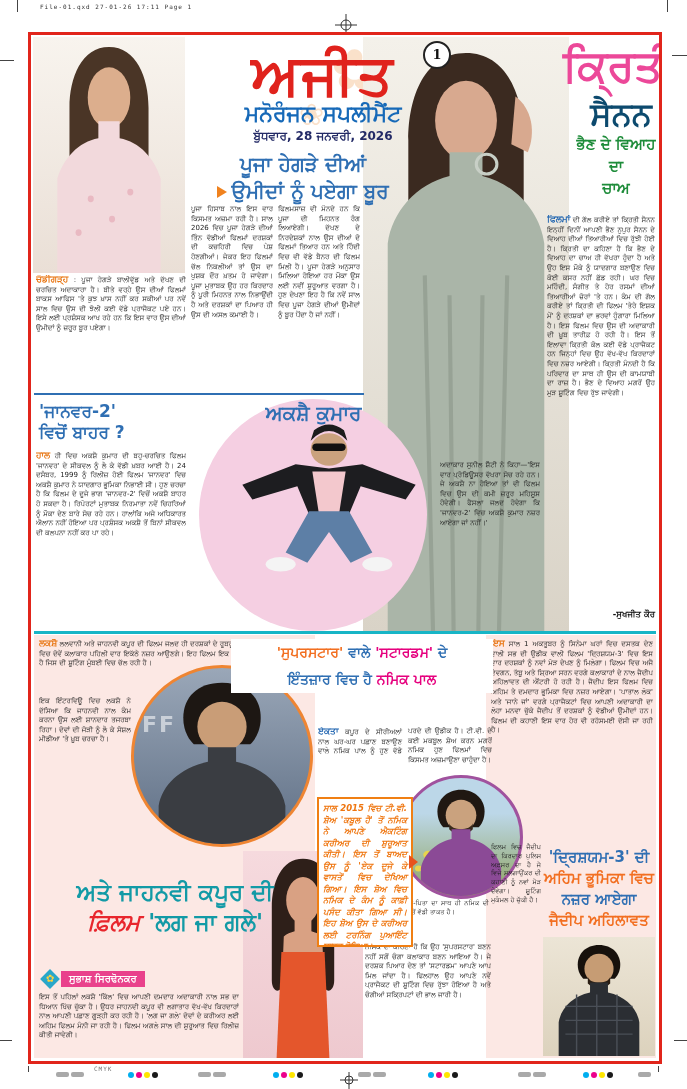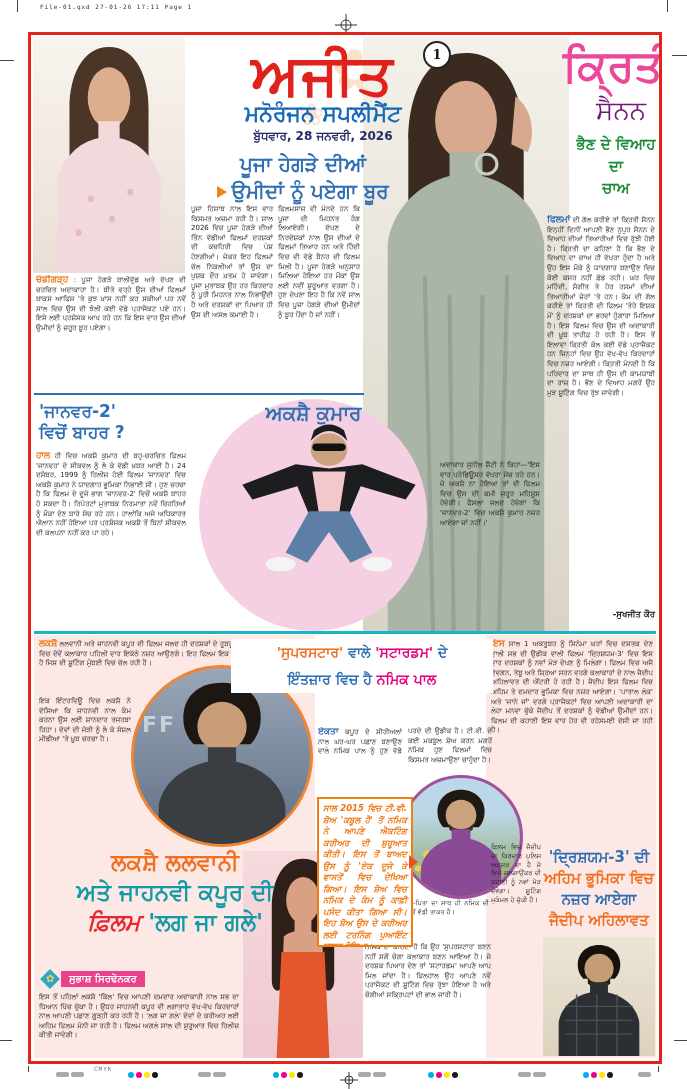--- a/index.html
+++ b/index.html
@@ -17,21 +17,21 @@
   .lead-o{color:#e87511;}
   .lead-b{color:#1f64b0;}
   .masthead{position:absolute;z-index:3;font-weight:bold;color:#e0221c;font-size:56px;line-height:60px;letter-spacing:2px;}
   .badge{position:absolute;z-index:4;width:24px;height:24px;border:2px solid #222;border-radius:50%;background:#fff;
          font-size:13px;font-weight:bold;color:#111;text-align:center;line-height:24px;font-family:"DejaVu Serif",serif;}
   .sub{position:absolute;z-index:3;font-weight:bold;color:#1669b8;font-size:22px;text-align:center;}
   .date{position:absolute;z-index:3;font-weight:bold;color:#232a66;font-size:12px;text-align:center;}
   .pooja-h{position:absolute;z-index:3;font-size:20px;line-height:27px;font-weight:bold;color:#2f6fb3;}
   .tri{display:inline-block;width:0;height:0;border-top:6px solid transparent;border-bottom:6px solid transparent;border-left:10px solid #f0821e;margin-right:4px;}
   .kriti1{position:absolute;z-index:3;font-size:44px;font-weight:bold;color:#ec4899;line-height:46px;}
-  .kriti2{position:absolute;z-index:3;font-size:26px;font-weight:normal;color:#701a75;}
+  .kriti2{position:absolute;z-index:3;font-size:32px;font-weight:bold;color:#0c4a6e;}
   .kriti3{position:absolute;z-index:3;font-size:15px;line-height:22px;font-weight:bold;color:#1e8c3a;text-align:center;}
   .divider-blue{position:absolute;z-index:3;height:2px;background:#2f6fb3;}
   .divider-teal{position:absolute;z-index:3;height:3px;background:#17b5c6;}
   .janwar-h{position:absolute;z-index:3;font-size:17px;line-height:21px;font-weight:bold;color:#2f6fb3;}
   .pinkcircle{position:absolute;z-index:2;background:#f5cfe2;border-radius:50%;}
   .akshay-name{position:absolute;z-index:4;font-size:20px;font-weight:bold;color:#2f6fb3;text-align:center;}
   .panel{position:absolute;z-index:1;background:#fce8e4;}
   .lk-h{position:absolute;z-index:4;font-size:23px;font-weight:bold;line-height:30px;}
   .t-or{color:#f26f21;} .t-teal{color:#129aa6;} .t-mag{color:#e6007e;} .t-blue{color:#2f6fb3;} .t-red{color:#e8262d;font-style:italic;}
   .byline{position:absolute;z-index:4;display:flex;align-items:center;gap:4px;}
@@ -163,21 +163,21 @@
     <div class="bt" style="left:8px;top:662px;width:92px;height:142px;">ਇਕ ਇੰਟਰਵਿਊ ਵਿਚ ਲਕਸ਼ੈ ਨੇ ਦੱਸਿਆ ਕਿ ਜਾਹਨਵੀ ਨਾਲ ਕੰਮ ਕਰਨਾ ਉਸ ਲਈ ਸ਼ਾਨਦਾਰ ਤਜਰਬਾ ਰਿਹਾ। ਦੋਵਾਂ ਦੀ ਜੋੜੀ ਨੂੰ ਲੈ ਕੇ ਸੋਸ਼ਲ ਮੀਡੀਆ 'ਤੇ ਖ਼ੂਬ ਚਰਚਾ ਹੈ।</div>
     <div class="ph circ" style="left:100px;top:630px;width:176px;height:176px;border:3px solid #ef8532;background:linear-gradient(#9aa7b8,#5f6f85);">
       <div class="fftxt" style="left:8px;top:44px;">FF 23</div>
       <svg viewBox="0 0 100 120" preserveAspectRatio="none" style="position:absolute;left:0;top:0;">
         <path d="M50 10 C36 10 28 20 28 34 C28 44 32 50 34 52 L66 52 C68 50 72 44 72 34 C72 20 64 10 50 10 Z" fill="#1d1713"></path>
         <ellipse cx="50" cy="40" rx="14" ry="17" fill="#c99d77"></ellipse>
         <path d="M42 54 L58 54 L58 64 C74 68 84 80 86 94 L86 120 L14 120 L14 94 C16 80 26 68 42 64 Z" fill="#3a3d42"></path>
       </svg>
     </div>
     <div class="lk-h" style="left:8px;top:812px;width:272px;text-align:center;">
-      <span class="t-or">ਲਕਸ਼ੈ ਲਲਵਾਨੀ</span><br>
+      <br>
       <span class="t-teal">ਅਤੇ ਜਾਹਨਵੀ ਕਪੂਰ ਦੀ</span><br>
       <span class="t-red">ਫ਼ਿਲਮ</span>
       <span class="t-teal">'ਲਗ ਜਾ ਗਲੇ'</span>
     </div>
     <div class="byline" style="left:12px;top:936px;">
       <span class="fl-ic">
           <span>✿</span>
         </span>
       <span class="box">ਸੁਭਾਸ਼ ਸਿਰਢੋਨਕਰ</span>
     </div>

